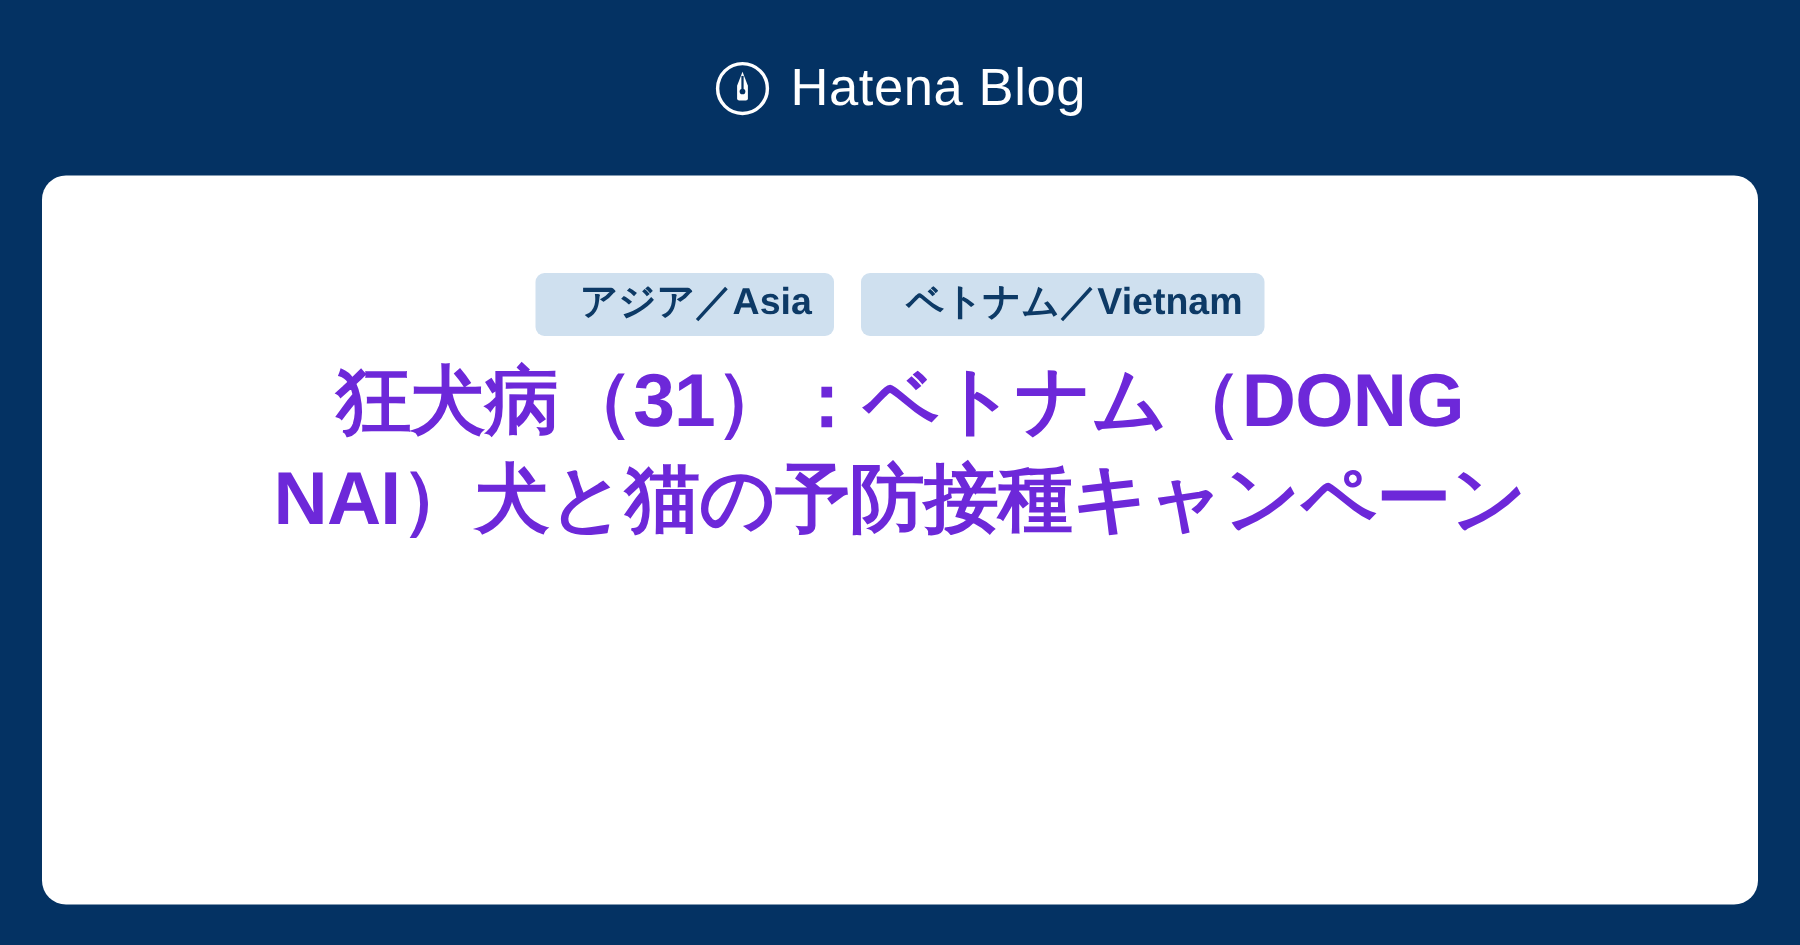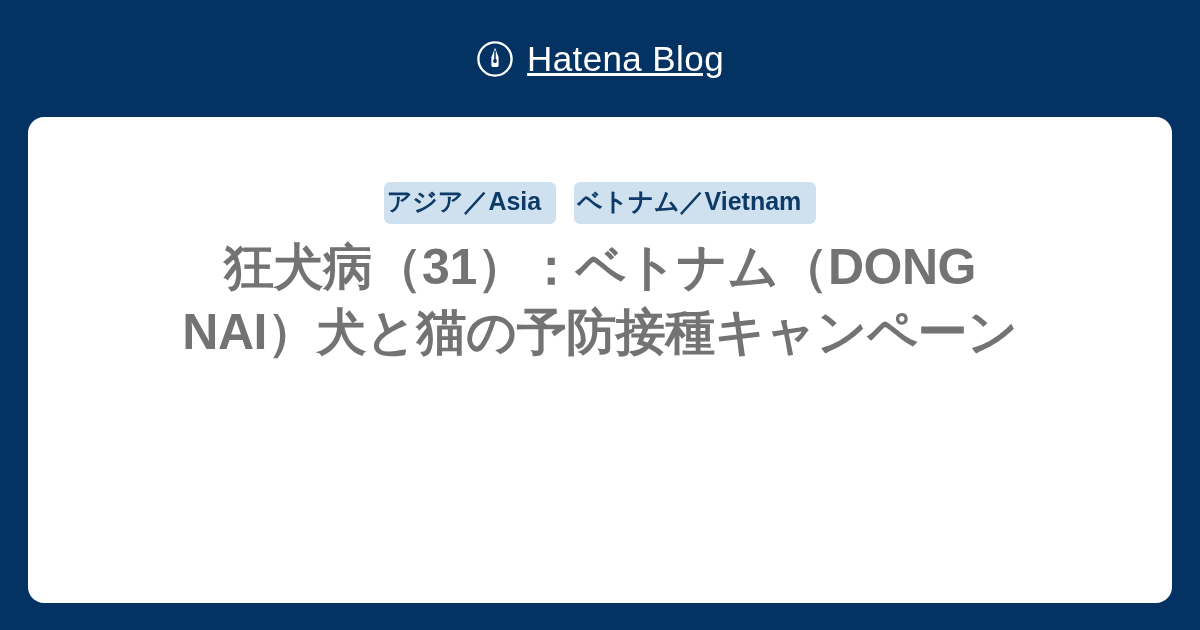--- a/index.html
+++ b/index.html
@@ -46,21 +46,20 @@
   }
 
   .brand-wordmark {
     color: #ffffff;
     font-size: 35px;
     font-weight: 300;
     letter-spacing: 0.4px;
     line-height: 1;
     white-space: nowrap;
     font-family: "Liberation Sans", "DejaVu Sans", sans-serif;
-    text-decoration: underline;
   }
 
   
   .entry-card {
     position: absolute;
     left: 28px;
     top: 117px;
     width: 1144px;
     height: 486px;
     background: #ffffff;
@@ -86,34 +85,34 @@
     max-width: 1040px;
   }
 
   .category-tag {
     display: inline-flex;
     align-items: center;
     justify-content: center;
     background: #cfe0ef;
     color: #0d3a66;
     border-radius: 6px;
-    padding: 6px 15px 8px 3px;
+    padding: 6px 15px 8px 30px;
     font-size: 25px;
     font-weight: 700;
     line-height: 1.1;
     white-space: nowrap;
     font-family: "Liberation Sans", "DejaVu Sans", sans-serif;
   }
 
   
   .entry-title {
     margin: 11px 0 0 0;
     width: 860px;
     text-align: center;
-    color: #737373;
+    color: #6d28d9;
     font-size: 50px;
     font-weight: 700;
     line-height: 1.30;
     letter-spacing: -0.5px;
     word-break: break-word;
     font-family: "Liberation Sans", "DejaVu Sans", sans-serif;
   }
 
   
   .blog-name {

